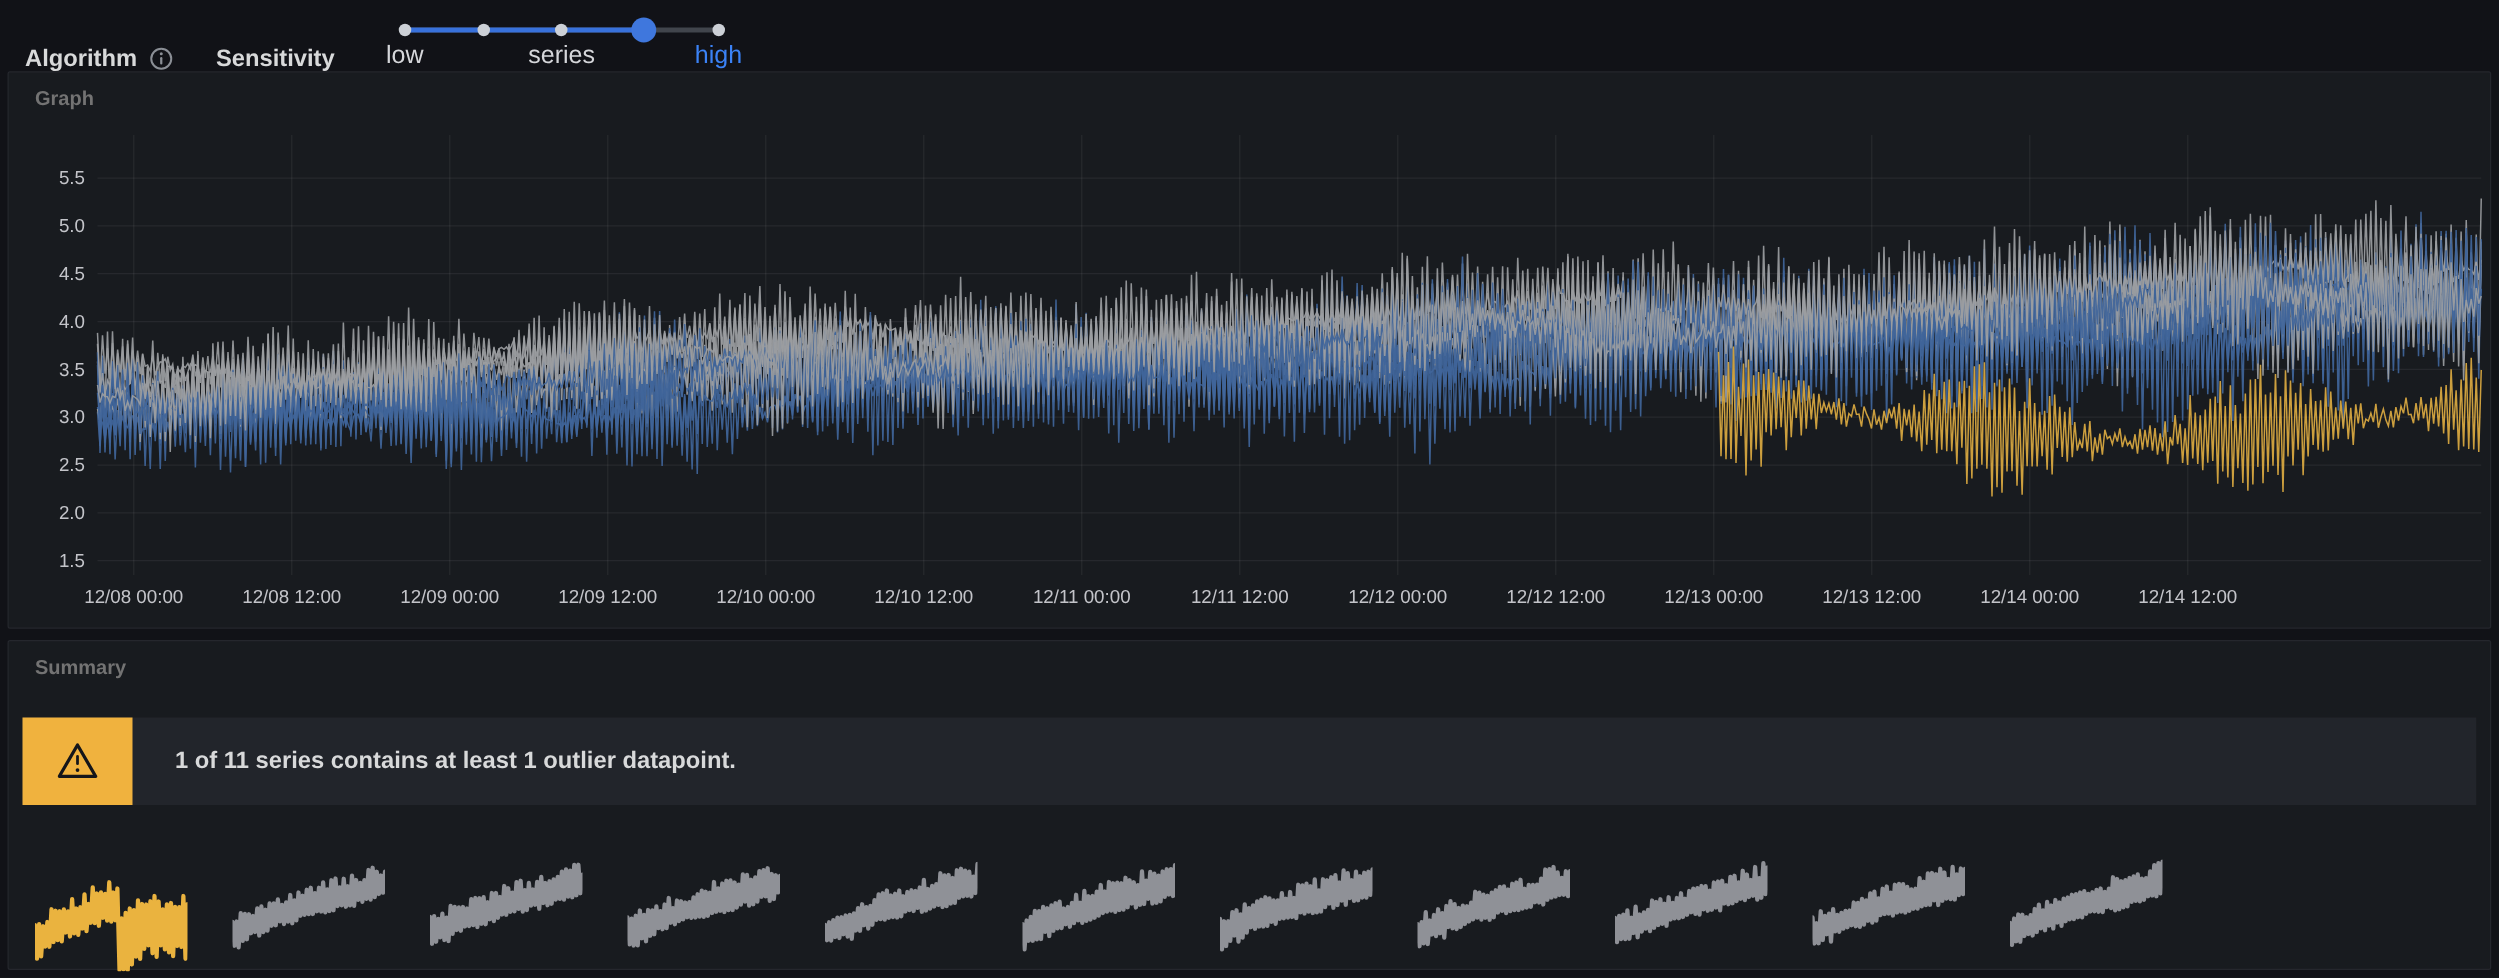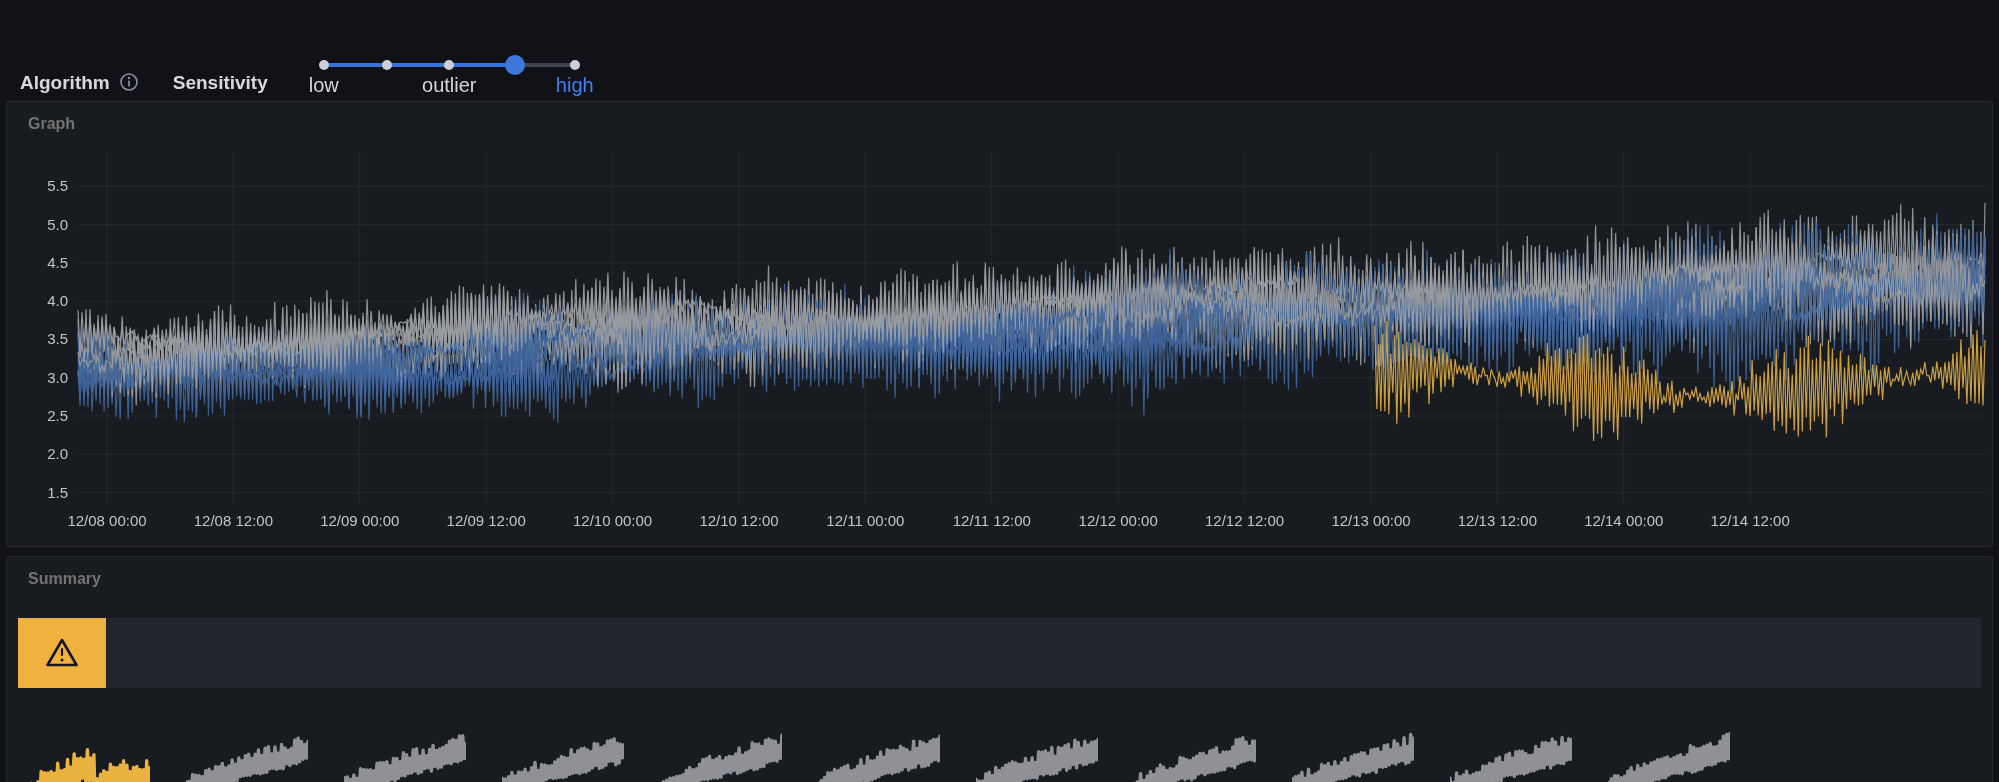--- a/index.html
+++ b/index.html
@@ -3,21 +3,21 @@
 <meta charset="utf-8">
 <style>
   * { box-sizing: border-box; }
   html,body { margin:0; padding:0; }
   body {
     width:1999px; height:782px; overflow:hidden;
     background:#111217; color:#d8d9da;
     font-family:"Liberation Sans", sans-serif;
   }
   
-  .topbar { height:57px; display:flex; align-items:center; position:relative;margin-top:44px; }
+  .topbar { height:57px; display:flex; align-items:flex-end; position:relative; }
   .tb-label { font-size:19px; font-weight:bold; color:#d8d9da; line-height:19px; }
   .lbl-algorithm { margin:20px 0 0 20px; }
   .info-icon { margin:19px 0 0 9px; width:20px; height:20px; }
   .segmented { margin:8px 0 0 14px; display:flex; border:1px solid #33363c; background:#141619; border-radius:2px; height:37px; }
   .seg-btn { border:none; background:transparent; color:#8e9196; font-family:inherit;
              font-size:16px; font-weight:bold; padding:0 22px; line-height:35px; cursor:pointer; border-radius:1px; }
   .seg-btn.active { background:#383b41; color:#e7e8ea; }
   .lbl-sensitivity { margin:20px 0 0 34px; }
   .slider { position:relative; margin:0 0 0 56px; width:251px; height:50px; }
   .slider .track { position:absolute; top:15px; height:4px; border-radius:2px; }
@@ -55,21 +55,21 @@
   <span class="tb-label lbl-sensitivity">Sensitivity</span>
   <div class="slider">
     <div class="track rest"></div>
     <div class="track active" style="width:76%"></div>
     <div class="dot" style="left:-5px"></div>
     <div class="dot" style="left:calc(25% - 5px)"></div>
     <div class="dot" style="left:calc(50% - 5px)"></div>
     <div class="dot" style="left:calc(100% - 5px)"></div>
     <div class="handle" style="left:calc(76% - 10px)"></div>
     <span class="s-label" style="left:0">low</span>
-    <span class="s-label" style="left:50%">outlier</span>
+    <span class="s-label" style="left:50%">series</span>
     <span class="s-label dim" style="left:100%">high</span>
   </div>
 </div>
 
 <div class="panel graph-panel">
   <div class="panel-title">Graph</div>
   <svg id="chart" class="chart-svg" width="1985" height="444" viewBox="0 0 1985 444">
       <line x1="71" x2="1978" y1="84.43478260869567" y2="84.43478260869567" stroke="rgba(204,204,220,0.08)" stroke-width="1"></line>
       <text x="61" y="89.43478260869567" text-anchor="end" fill="#c3c4c9" font-size="15">5.5</text>
       <line x1="71" x2="1978" y1="122.69565217391307" y2="122.69565217391307" stroke="rgba(204,204,220,0.08)" stroke-width="1"></line>
@@ -133,20 +133,21 @@
 <div class="panel summary-panel">
   <div class="panel-title">Summary</div>
   <div class="alert-banner">
     <div class="alert-iconbox">
       <svg width="38" height="34" viewBox="0 0 38 34">
         <path d="M19 4 L33.5 29 H4.5 Z" fill="none" stroke="#15161a" stroke-width="2.6" stroke-linejoin="round"></path>
         <rect x="17.9" y="12" width="2.2" height="8" rx="1.1" fill="#15161a"></rect>
         <circle cx="19" cy="24" r="1.5" fill="#15161a"></circle>
       </svg>
     </div>
+    <div class="alert-text">1 of 11 series contains at least 1 outlier datapoint.</div>
   </div>
   <div class="sparkrow" id="sparkrow">
       <svg width="122" height="104" viewBox="0 0 122 104" class="spark outlier">
         <polyline points="0.0,67.1 1.6,93.9 3.3,66.3 4.9,92.1 6.6,68.0 8.2,84.3 9.9,64.6 11.5,84.4 13.2,54.4 14.8,80.6 16.5,55.6 18.1,79.1 19.8,56.0 21.4,80.1 23.1,54.5 24.7,73.0 26.4,56.1 28.0,76.2 29.7,46.3 31.3,73.7 33.0,53.8 34.6,74.9 36.3,52.8 37.9,69.8 39.6,42.5 41.2,71.9 42.9,50.2 44.5,65.2 46.2,36.9 47.8,65.5 49.5,41.8 51.1,67.6 52.8,40.9 54.4,61.2 56.1,42.1 57.7,63.5 59.4,32.8 61.0,64.3 62.6,41.0 64.3,63.2 65.9,37.8 67.6,103.0 69.2,61.7 70.9,102.6 72.5,57.3 74.2,103.0 75.8,53.8 77.5,98.6 79.1,55.1 80.8,92.3 82.4,47.3 84.1,94.1 85.7,50.2 87.4,86.1 89.0,50.6 90.7,83.3 92.3,48.0 94.0,89.6 95.6,43.8 97.3,92.5 98.9,48.2 100.6,83.3 102.2,54.5 103.9,86.5 105.5,50.5 107.2,88.9 108.8,49.4 110.5,91.9 112.1,52.5 113.8,83.8 115.4,52.7 117.1,84.6 118.7,43.8 120.4,94.0 122.0,50.4" fill="none" stroke="#eab33f" stroke-width="3.4" stroke-linejoin="round" stroke-linecap="round"></polyline>
       </svg>
       <svg width="122" height="80" viewBox="0 0 122 80" class="spark normal">
         <polyline points="0.0,52.5 1.6,71.6 3.3,52.2 4.9,72.9 6.6,45.5 8.2,67.7 9.9,46.1 11.5,66.4 13.2,46.4 14.8,61.6 16.5,47.8 18.1,60.6 19.8,41.7 21.4,63.4 23.1,40.1 24.7,60.7 26.4,42.8 28.0,59.5 29.7,37.7 31.3,55.6 33.0,37.7 34.6,55.2 36.3,34.5 37.9,52.1 39.6,38.9 41.2,54.3 42.9,36.9 44.5,52.3 46.2,31.0 47.8,53.6 49.5,35.3 51.1,51.3 52.8,29.0 54.4,47.6 56.1,31.6 57.7,46.9 59.4,26.8 61.0,46.3 62.6,25.2 64.3,46.2 65.9,29.5 67.6,44.0 69.2,25.2 70.9,44.2 72.5,20.9 74.2,44.9 75.8,26.5 77.5,43.8 79.1,19.2 80.8,43.2 82.4,17.8 84.1,39.9 85.7,24.9 87.4,39.3 89.0,18.0 90.7,40.4 92.3,24.0 94.0,39.3 95.6,15.5 97.3,39.7 98.9,19.0 100.6,34.9 102.2,21.3 103.9,36.5 105.5,19.1 107.2,34.1 108.8,11.0 110.5,34.7 112.1,9.2 113.8,32.7 115.4,12.4 117.1,30.2 118.7,15.4 120.4,29.1 122.0,12.4" fill="none" stroke="#8f9197" stroke-width="3.4" stroke-linejoin="round" stroke-linecap="round"></polyline>
       </svg>
       <svg width="122" height="80" viewBox="0 0 122 80" class="spark normal">
         <polyline points="0.0,48.5 1.6,70.0 3.3,47.9 4.9,68.4 6.6,50.1 8.2,64.9 9.9,45.9 11.5,67.0 13.2,49.1 14.8,67.8 16.5,39.7 18.1,62.1 19.8,40.5 21.4,59.0 23.1,40.9 24.7,59.6 26.4,40.6 28.0,56.2 29.7,41.8 31.3,55.9 33.0,34.3 34.6,55.1 36.3,33.4 37.9,56.6 39.6,33.6 41.2,54.0 42.9,32.7 44.5,54.4 46.2,36.8 47.8,50.4 49.5,29.4 51.1,51.9 52.8,29.4 54.4,49.3 56.1,32.6 57.7,46.6 59.4,23.8 61.0,46.8 62.6,25.6 64.3,44.5 65.9,29.1 67.6,44.1 69.2,20.7 70.9,42.1 72.5,19.6 74.2,44.3 75.8,27.1 77.5,43.1 79.1,21.3 80.8,39.5 82.4,26.6 84.1,38.8 85.7,20.5 87.4,42.0 89.0,16.5 90.7,37.4 92.3,21.4 94.0,39.2 95.6,20.0 97.3,38.0 98.9,18.5 100.6,34.7 102.2,16.5 103.9,34.1 105.5,12.3 107.2,34.7 108.8,10.5 110.5,32.3 112.1,11.5 113.8,32.8 115.4,6.9 117.1,31.2 118.7,6.8 120.4,29.6 122.0,14.7" fill="none" stroke="#8f9197" stroke-width="3.4" stroke-linejoin="round" stroke-linecap="round"></polyline>

